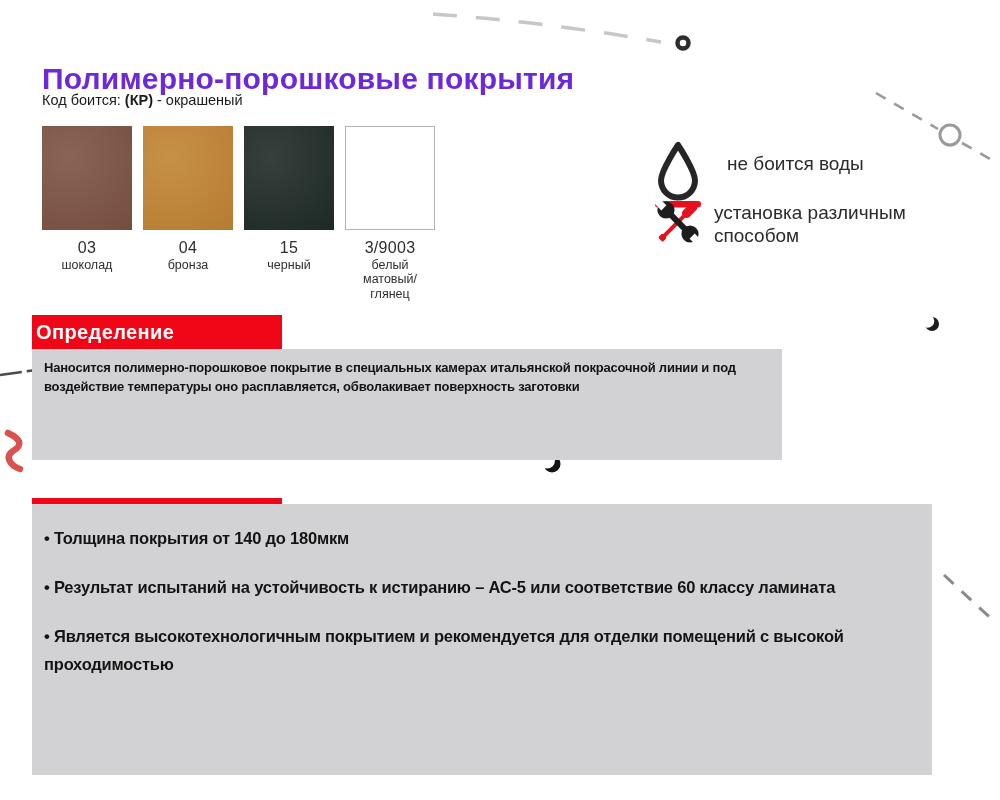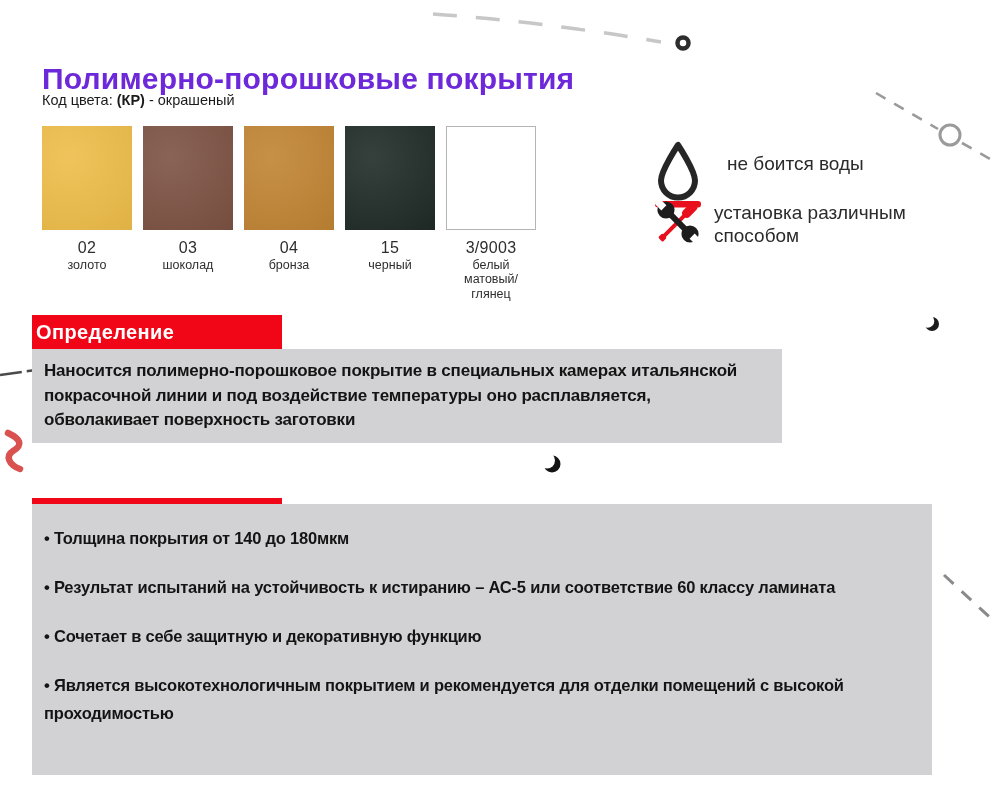--- a/index.html
+++ b/index.html
@@ -35,22 +35,22 @@
   .section-header{
     left:32px;width:250px;height:34px;background:#f00617;color:#ffffff;
     font-size:20px;font-weight:bold;line-height:34px;padding-left:4px;box-sizing:border-box;
     letter-spacing:.4px;
   }
   .hdr-definition{top:315px;}
   .hdr-features{top:498px;}
 
   .panel{background:#d2d2d4;box-sizing:border-box;}
   .panel-definition{
-    left:32px;top:349px;width:750px;height:94px;padding:10px 12px;
-    font-size:17px;font-weight:bold;line-height:1.45;letter-spacing:-.2px;color:#141414;
+    left:32px;top:349px;width:750px;height:111px;padding:10px 12px;
+    font-size:13px;font-weight:bold;line-height:1.45;letter-spacing:-.2px;color:#141414;
   }
   .panel-features{left:32px;top:504px;width:900px;height:271px;padding:20px 30px 0 12px;}
   .panel-features ul{list-style:none;margin:0;padding:0;}
   .panel-features li{
     font-size:16.5px;font-weight:bold;line-height:1.7;letter-spacing:-.2px;color:#141414;
     margin-bottom:21px;
   }
   .panel-features li::before{content:"\2022\00a0";}
 
   
@@ -87,29 +87,24 @@
   <circle cx="10" cy="10" r="7" fill="#1d1d1d"></circle>
   <circle cx="5.5" cy="7" r="6.8" fill="#ffffff"></circle>
 </svg>
 
 <svg class="abs deco" style="left:938px;top:565px;" width="62" height="66" viewBox="0 0 62 66">
   <line x1="6" y1="10" x2="58" y2="58" stroke="#8a8a8a" stroke-width="3" stroke-dasharray="13 11"></line>
 </svg>
 
 <h1 class="abs page-title" style="margin:0;">Полимерно-порошковые покрытия</h1>
 <div class="abs page-subtitle">
-  <span>Код цвета: </span><b>(КР)</b><span> - окрашеный</span>
+  <span>Код боится: </span><b>(КР)</b><span> - окрашеный</span>
 </div>
 
 <div class="abs swatch-row">
-  <div class="swatch-cell">
-    <div class="swatch-fill" style="background-color: rgb(238, 189, 73);"></div>
-    <div class="swatch-code">02</div>
-    <div class="swatch-name">золото</div>
-  </div>
   <div class="swatch-cell">
     <div class="swatch-fill" style="background-color: rgb(124, 82, 67);"></div>
     <div class="swatch-code">03</div>
     <div class="swatch-name">шоколад</div>
   </div>
   <div class="swatch-cell">
     <div class="swatch-fill" style="background-color: rgb(192, 132, 51);"></div>
     <div class="swatch-code">04</div>
     <div class="swatch-name">бронза</div>
   </div>
@@ -148,16 +143,15 @@
 <div class="abs benefit-tools-label">установка различным способом</div>
 
 <div class="abs section-header hdr-definition">Определение</div>
 <div class="abs panel panel-definition">Наносится полимерно-порошковое покрытие в специальных камерах итальянской покрасочной линии и под воздействие температуры оно расплавляется, обволакивает поверхность заготовки</div>
 
 <div class="abs section-header hdr-features">Особенности</div>
 <div class="abs panel panel-features">
   <ul>
     <li>Толщина покрытия от 140 до 180мкм</li>
     <li>Результат испытаний на устойчивость к истиранию – АС-5 или соответствие 60 классу ламината</li>
-    <li>Сочетает в себе защитную и декоративную функцию</li>
     <li>Является высокотехнологичным покрытием и рекомендуется для отделки помещений с высокой проходимостью</li>
   </ul>
 </div>
 
 </body></html>

